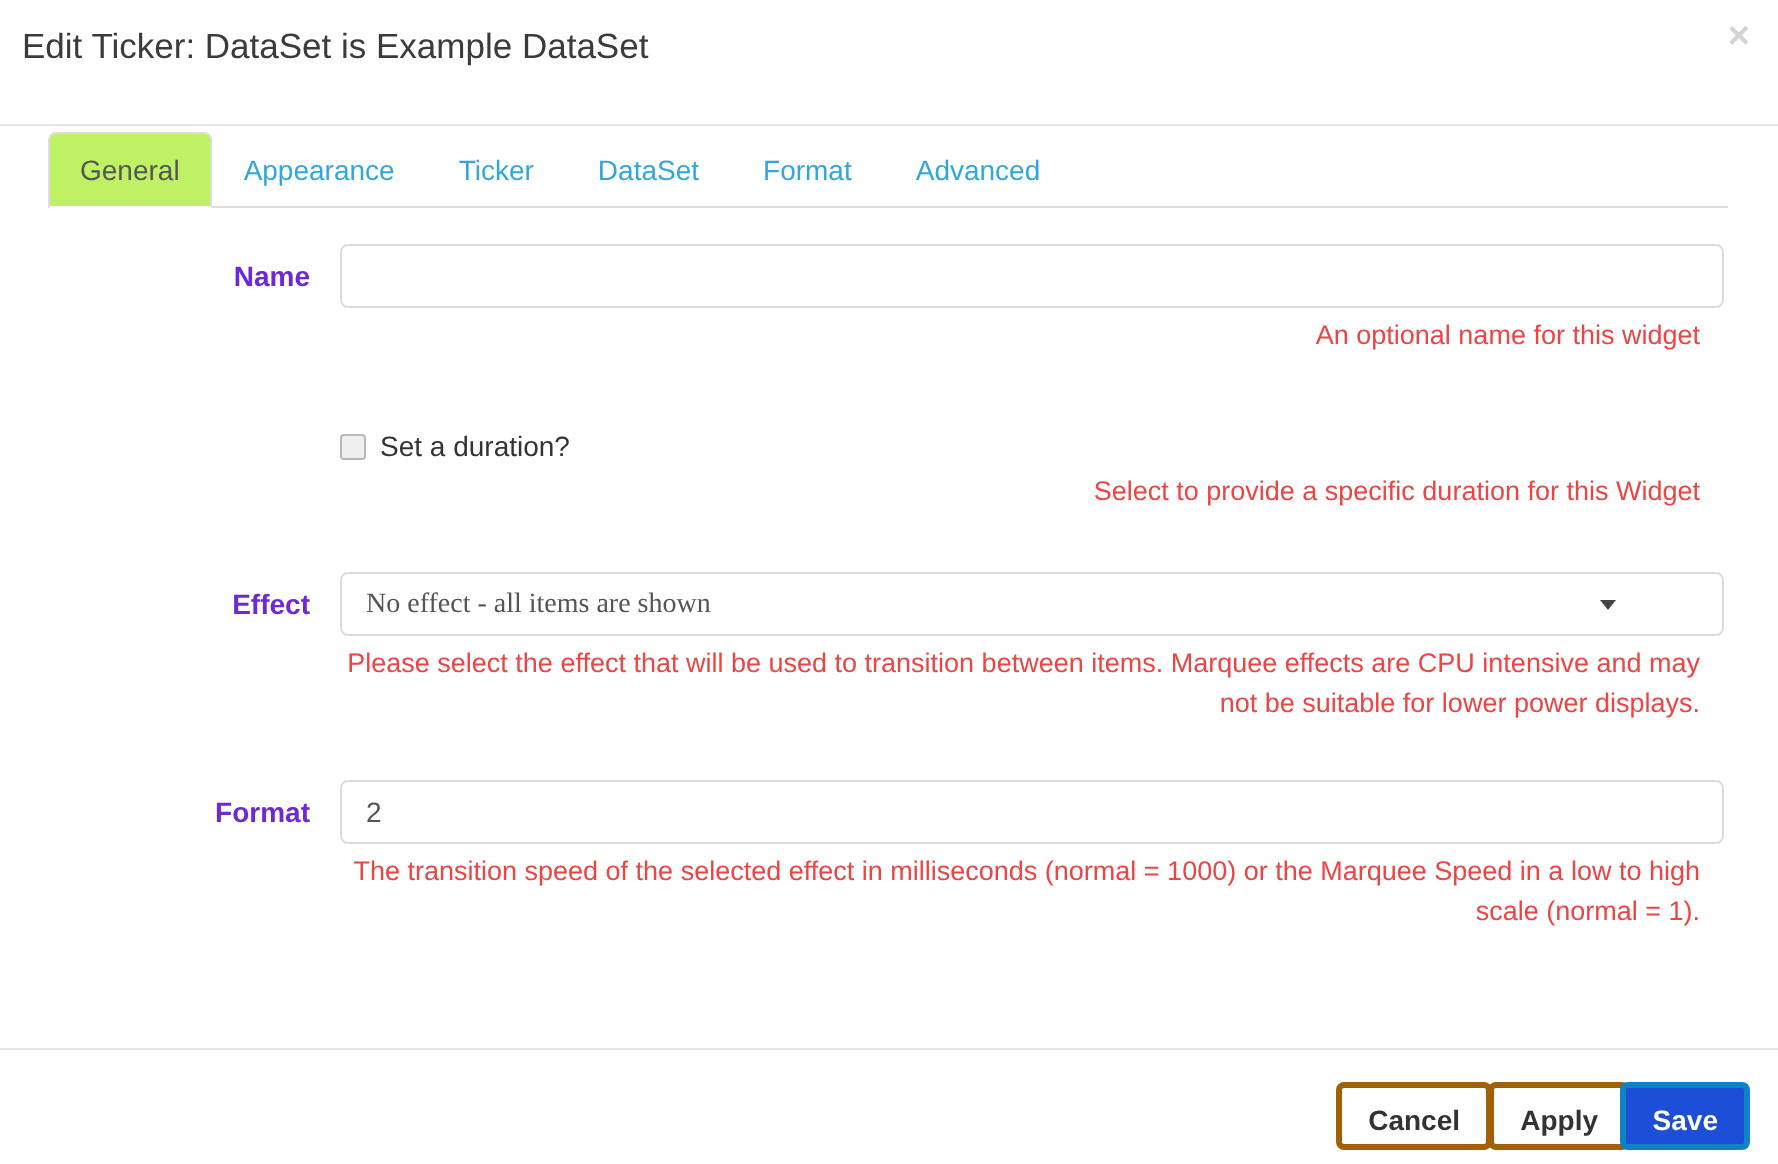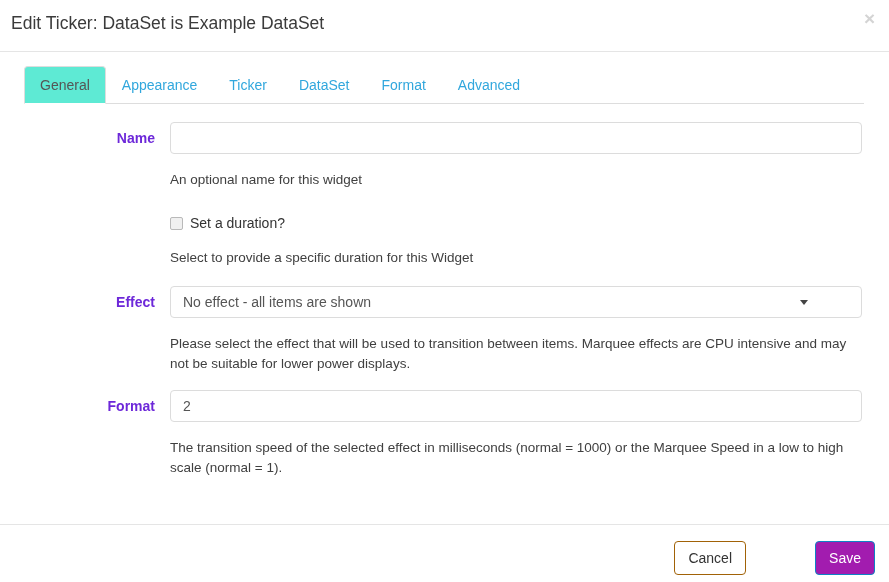--- a/index.html
+++ b/index.html
@@ -19,21 +19,21 @@
     position: relative;
     width: 889px;
     height: 582px;
     background: #ffffff;
     box-sizing: border-box;
   }
 
   
   .modal-header {
     position: relative;
-    height: 52px;
+    height: 63px;
     border-bottom: 1px solid #e5e5e5;
     box-sizing: border-box;
   }
   .modal-title {
     position: absolute;
     left: 11px;
     top: 11px;
     font-size: 17.5px;
     font-weight: normal;
     color: #3b3b3b;
@@ -74,21 +74,21 @@
     color: #31a7dd;
     cursor: pointer;
     border: 1px solid transparent;
     border-radius: 4px 4px 0 0;
     background: transparent;
     margin-bottom: -1px;
     white-space: nowrap;
   }
   .tab.active {
     color: #555555;
-    background: #5eead4;
+    background: #bef264;
     border: 1px solid #dddddd;
     border-bottom-color: #ffffff;
     cursor: default;
   }
 
   
   .modal-body {
     position: absolute;
     left: 0;
     top: 104px;
@@ -126,20 +126,21 @@
     font-family: "Liberation Sans", sans-serif;
     font-size: 14px;
     color: #555555;
     background: #ffffff;
     outline: none;
   }
   .select-wrap {
     position: relative;
     width: 648px;
     height: 32px;
+    font-family: Liberation Serif, serif;
   }
   .select-box {
     width: 692px;
     height: 32px;
     box-sizing: border-box;
     padding: 6px 26px 6px 12px;
     border: 1px solid #dcdcdc;
     border-radius: 4px;
     font-size: 14px;
     color: #555555;
@@ -155,25 +156,26 @@
     top: 14px;
     width: 0;
     height: 0;
     border-left: 4px solid transparent;
     border-right: 4px solid transparent;
     border-top: 5px solid #444444;
     pointer-events: none;
   }
   .help-text {
     display: block;
-    margin-top: 16px;
+    margin-top: 4px;
     font-size: 13.5px;
     line-height: 20px;
-    color: #404040;
+    color: #ef4444;
     width: 680px;
+    text-align: right;
   }
   .check-row {
     display: flex;
     align-items: center;
     height: 18px;
   }
   .checkbox {
     -webkit-appearance: none;
     appearance: none;
     width: 13px;
@@ -206,30 +208,31 @@
     position: absolute;
     top: 16px;
     height: 34px;
     box-sizing: border-box;
     padding: 0 13px;
     font-family: "Liberation Sans", sans-serif;
     font-size: 14px;
     line-height: 32px;
     border-radius: 4px;
     cursor: pointer;
-    border: 1px solid #a16207;
+    border: 3px solid #a16207;
     background: #ffffff;
     color: #333333;
     white-space: nowrap;
+    font-weight: bold;
   }
   .btn-cancel { right: 143px; }
   .btn-apply  { right: 74px; }
   .btn-save {
     right: 14px;
-    background: #a21caf;
+    background: #1d4ed8;
     border-color: #0e82c4;
     color: #ffffff;
   }
 </style>
 </head>
 <body>
 
 <div class="modal">
 
   <div class="modal-header">
@@ -282,16 +285,17 @@
       <div class="ctrl-wrap">
         <input class="text-input" type="text" value="2" style="">
         <span class="help-text">The transition speed of the selected effect in milliseconds (normal = 1000) or the Marquee Speed in a low to high scale (normal = 1).</span>
       </div>
     </div>
 
   </div>
 
   <div class="modal-footer">
     <button class="btn btn-cancel">Cancel</button>
+    <button class="btn btn-apply">Apply</button>
     <button class="btn btn-save">Save</button>
   </div>
 
 </div>
 
 </body></html>

